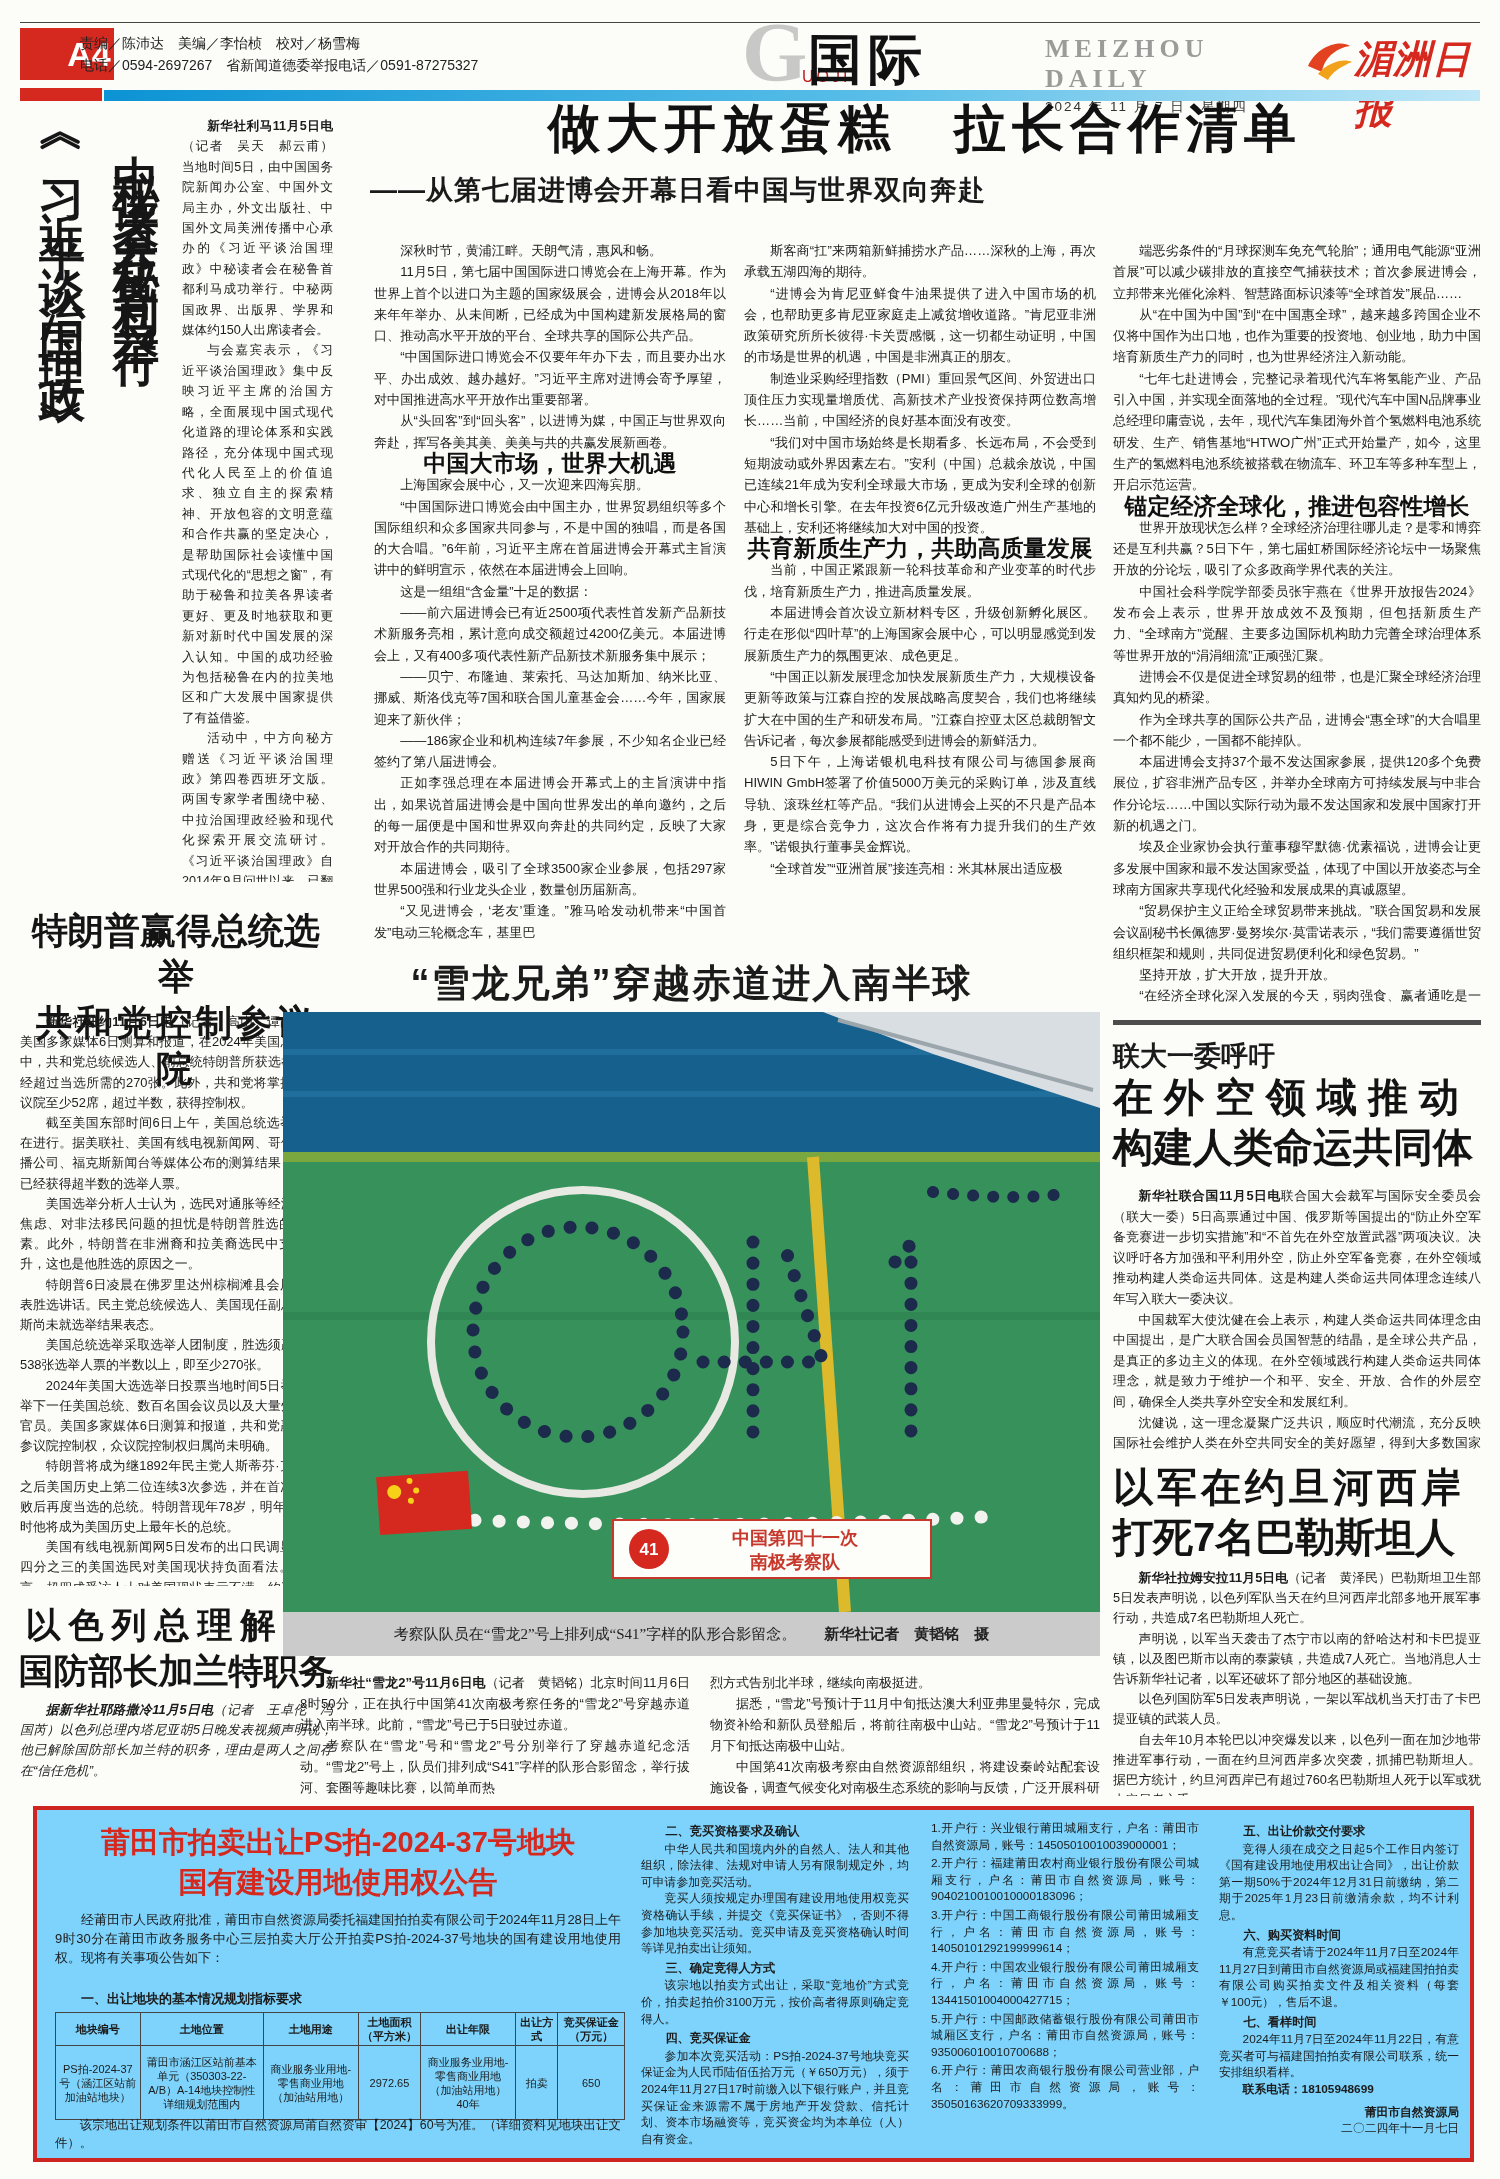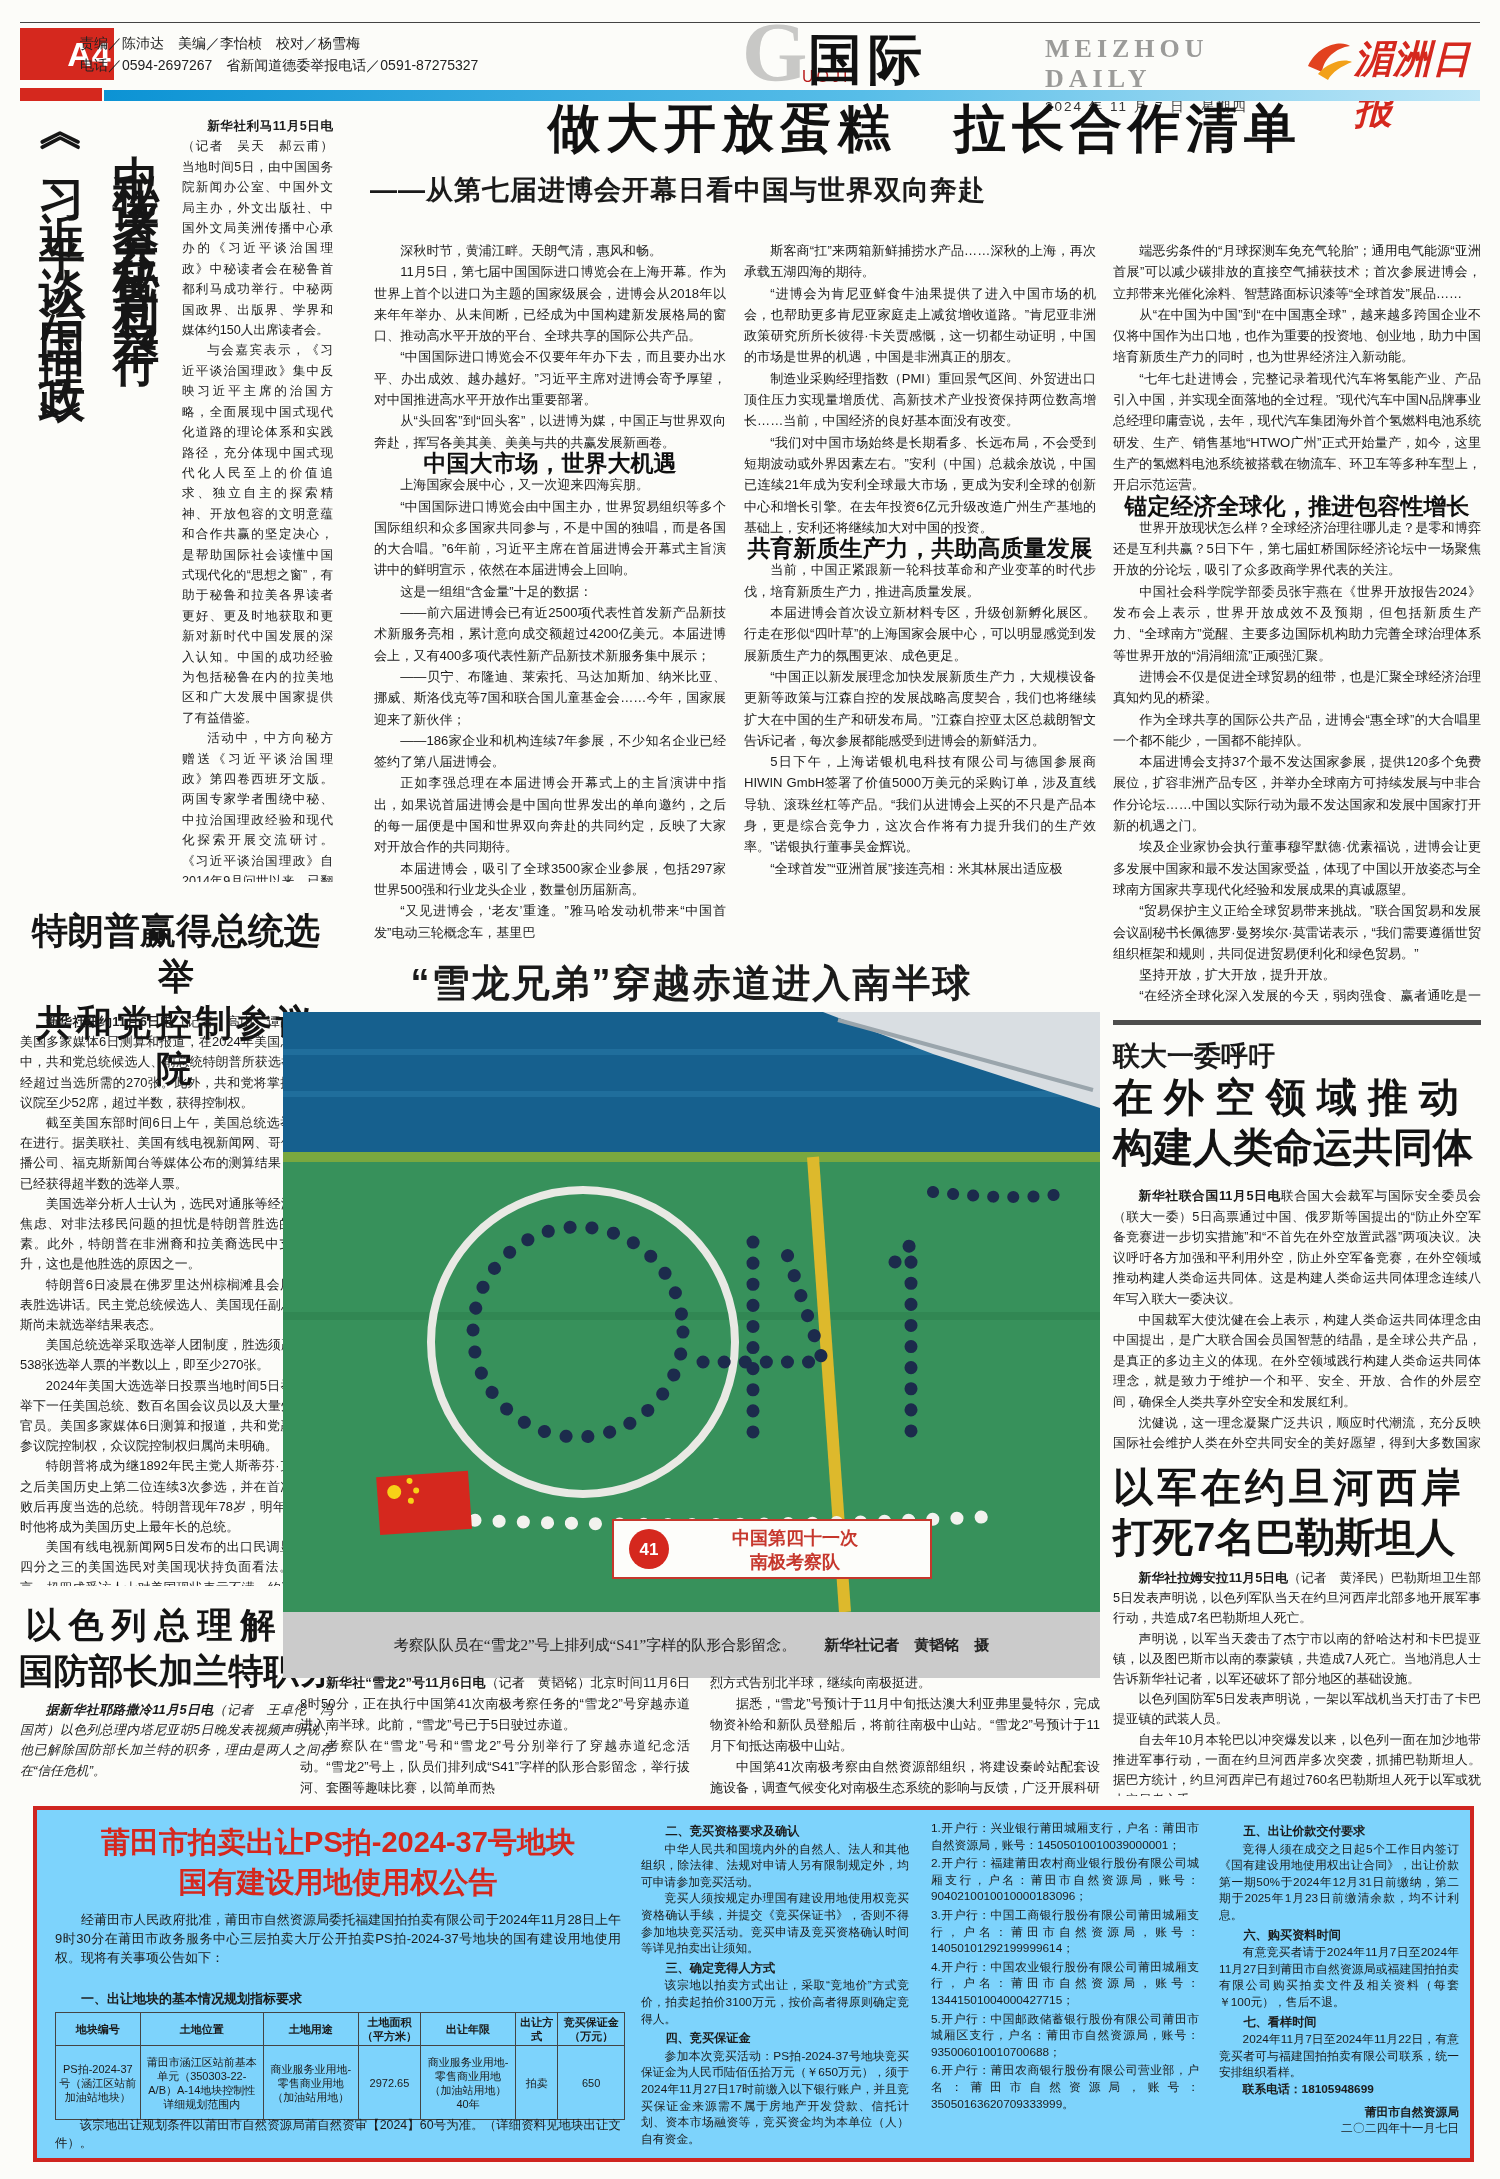--- a/index.html
+++ b/index.html
@@ -159,21 +159,21 @@
       <g data-name="expedition-banner">
         <rect x="330" y="508" width="318" height="58" fill="#fdfdfa" stroke="#c6372c" stroke-width="2"></rect>
         <circle cx="366" cy="537" r="20" fill="#d5281e"></circle>
         <text x="366" y="543" font-size="17" font-weight="bold" fill="#ffffff" text-anchor="middle" data-name="banner-badge">41</text>
         <text x="512" y="532" font-size="18" font-weight="bold" fill="#c6372c" text-anchor="middle" data-name="banner-line1">中国第四十一次</text>
         <text x="512" y="556" font-size="18" font-weight="bold" fill="#c6372c" text-anchor="middle" data-name="banner-line2">南极考察队</text>
       </g>
     </svg>
   </div>
 
-  <div class="abs caption-strip" style="left:283px;top:1612px;width:817px;height:66px;" data-name="photo-caption-strip">
+  <div class="abs caption-strip" style="left:283px;top:1612px;width:817px;height:44px;" data-name="photo-caption-strip">
     <span class="kai" data-name="photo-caption">考察队队员在“雪龙2”号上排列成“S41”字样的队形合影留念。</span>
     <span style="width:28px;"></span>
     <b data-name="photo-credit">新华社记者　黄韬铭　摄</b>
   </div>
 
   <div class="abs jt" style="left:300px;top:1672px;width:390px;height:126px;font-size:13px;line-height:21px;" data-name="xuelong-text-col1">
     <p class="para" data-name="xuelong-lead-paragraph"><b data-name="byline">新华社“雪龙2”号11月6日电</b><span class="kai" data-name="reporters">（记者　黄韬铭）</span><span data-name="lead-text">北京时间11月6日8时50分，正在执行中国第41次南极考察任务的“雪龙2”号穿越赤道进入南半球。此前，“雪龙”号已于5日驶过赤道。</span></p>
     <span data-name="xuelong-paragraphs-a"><p class="para" data-name="paragraph">考察队在“雪龙”号和“雪龙2”号分别举行了穿越赤道纪念活动。“雪龙2”号上，队员们排列成“S41”字样的队形合影留念，举行拔河、套圈等趣味比赛，以简单而热</p></span>
   </div>
   <div class="abs jt" style="left:710px;top:1672px;width:390px;height:126px;font-size:13px;line-height:21px;" data-name="xuelong-text-col2">

